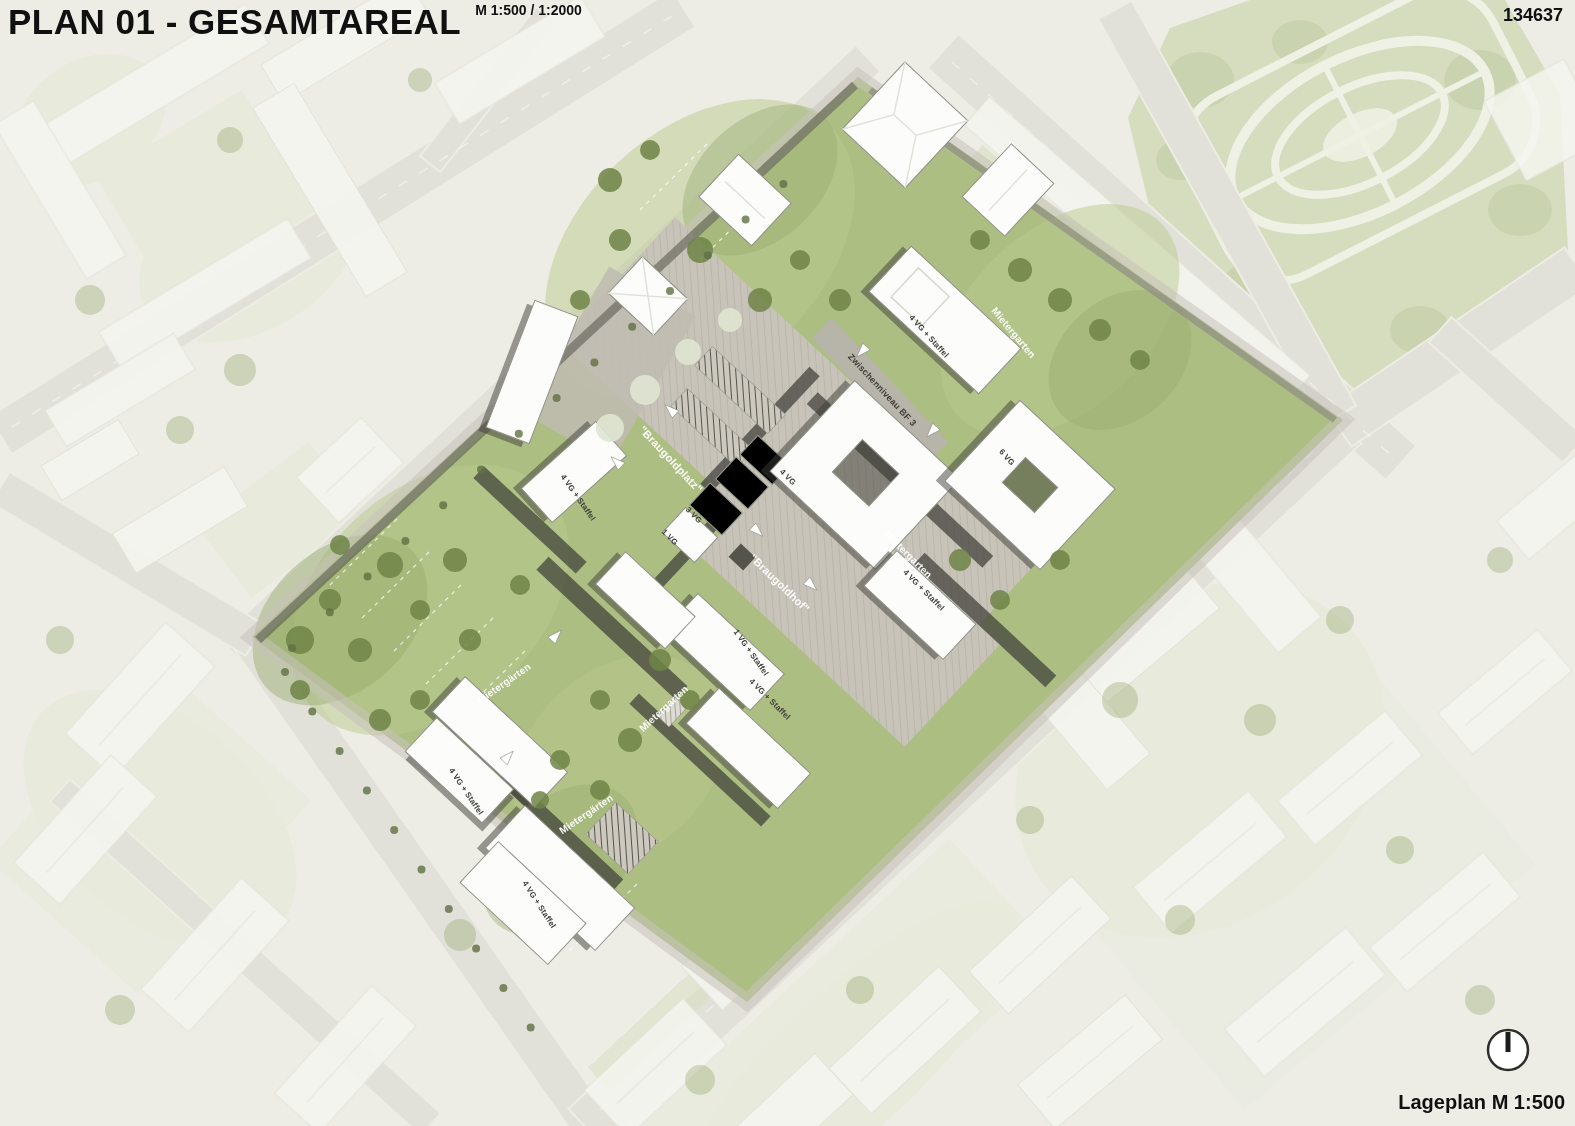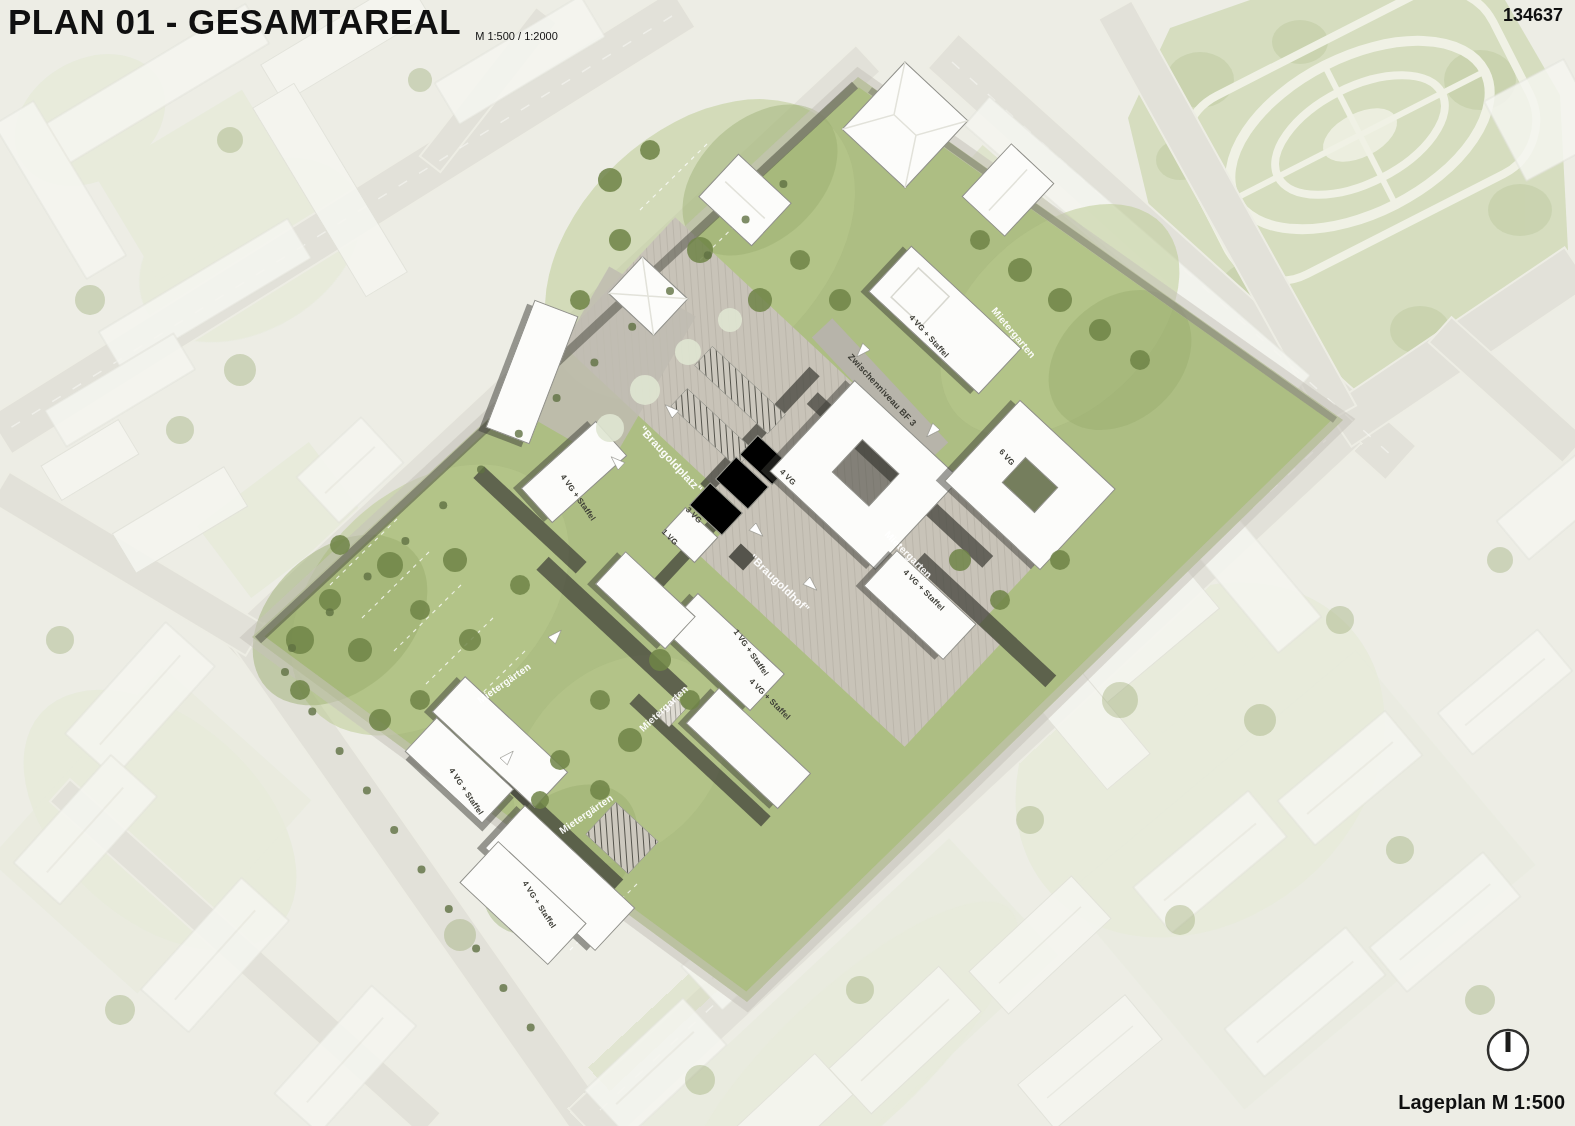--- a/index.html
+++ b/index.html
@@ -1,20 +1,20 @@
 <!DOCTYPE html>
 <html style="--background: #e9eae2; --street: #d7d6cd; --context-building: #f7f8f4; --site-green: #adbe83; --park-green: #c3cfa2; --tree-green: #6f8447; --shadow-dark: #3e3e38; --building-white: #fcfcfa; --plaza-gray: #c8c3b8; --label-dark: #3c3c35; --label-light: #ffffff;"><head>
 <meta charset="utf-8">
 <style>
   html,body{margin:0;padding:0;background:#fff}
   .page{position:relative;width:1575px;height:1126px;background:var(--background,#e9eae2);overflow:hidden;font-family:"Liberation Sans",sans-serif}
   .plan-svg{position:absolute;left:0;top:0}
-  .hdr{position:absolute;top:2px;left:8px;display:flex;align-items:flex-end;gap:14px;z-index:5}
+  .hdr{position:absolute;top:2px;left:8px;display:flex;align-items:flex-start;gap:14px;z-index:5}
   .hdr h1{margin:0;font-size:35px;font-weight:bold;letter-spacing:.5px;color:#101010;white-space:nowrap}
-  .scale-note{font-size:11px;font-weight:normal;color:#101010;white-space:nowrap}
+  .scale-note{font-size:14px;font-weight:bold;color:#101010;white-space:nowrap}
   .sheet{position:absolute;top:5px;right:12px;font-size:18px;font-weight:bold;color:#101010;z-index:5}
   .footer{position:absolute;right:10px;bottom:12px;display:flex;flex-direction:column;align-items:flex-end;gap:18px;z-index:5}
   .maplabel{font-size:20px;font-weight:bold;color:#101010;white-space:nowrap}
   .north{margin-right:34px}
   
   .st{fill:var(--street,#d7d6cd);stroke:#eae9e0;stroke-width:2}
   .ctx{fill:var(--context-building,#f7f8f4);stroke:#d6d6cd;stroke-width:1}
   .ridge{stroke:#e2e2da;stroke-width:1.5;fill:none}
   .grn{fill:#dce3c7}
   .sgrn{fill:#c4cf9e}

